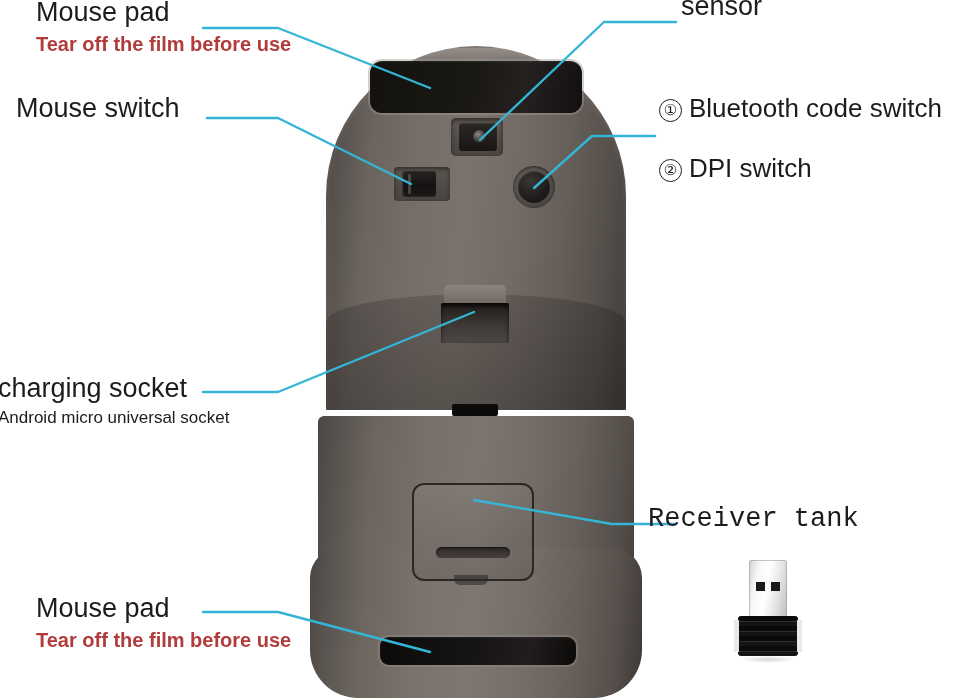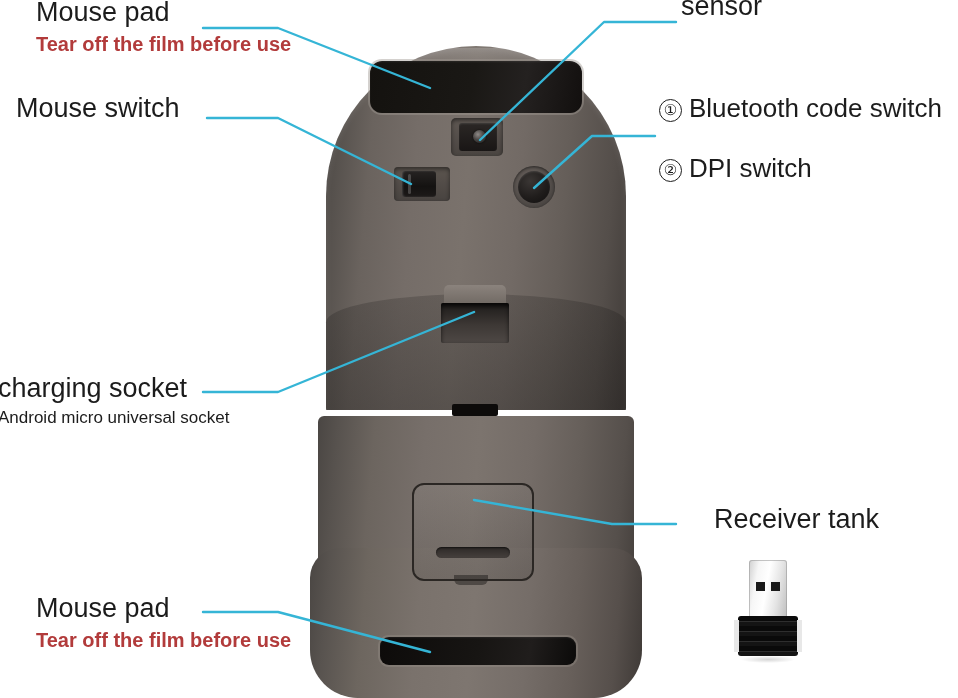--- a/index.html
+++ b/index.html
@@ -208,21 +208,21 @@
   }
   .lbl-row{font-size:26px;color:#1c1c1c;white-space:nowrap;line-height:1.1;}
 
   #l-mousepad-top{left:36px;top:-2px;}
   #l-mouseswitch{left:16px;top:94px;}
   #l-charging{left:-2px;top:374px;}
   #l-mousepad-bottom{left:36px;top:594px;}
   #l-sensor{left:681px;top:-8px;}
   #l-bt{left:659px;top:94px;}
   #l-dpi{left:659px;top:154px;}
-  #l-receiver{left:714px;top:505px;}
+  #l-receiver{left:648px;top:505px;font-family:Liberation Mono, monospace;}
 </style>
 </head>
 <body>
 
 <div id="stage">
 
   <div class="mouse-upper">
     <div class="upper-shade"></div>
   </div>
 

